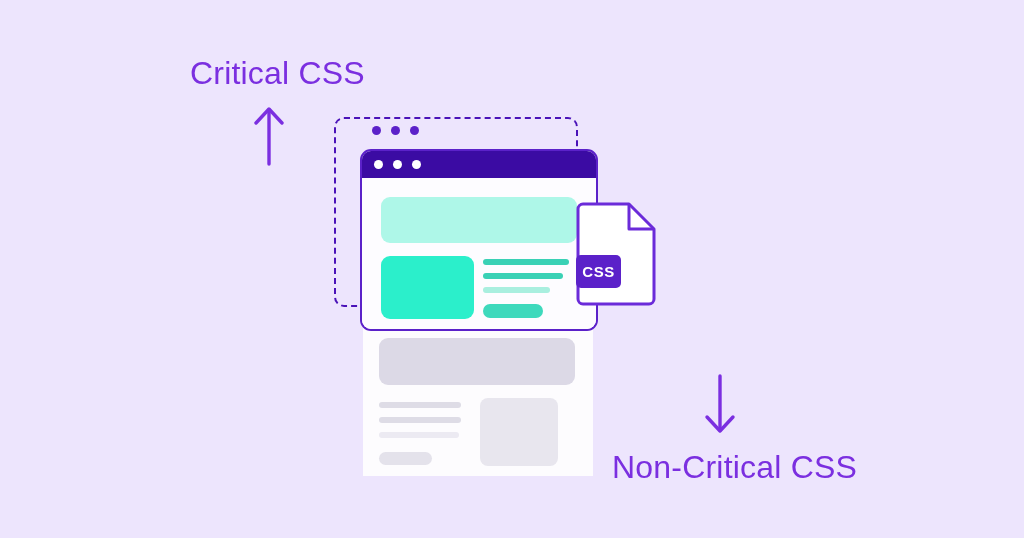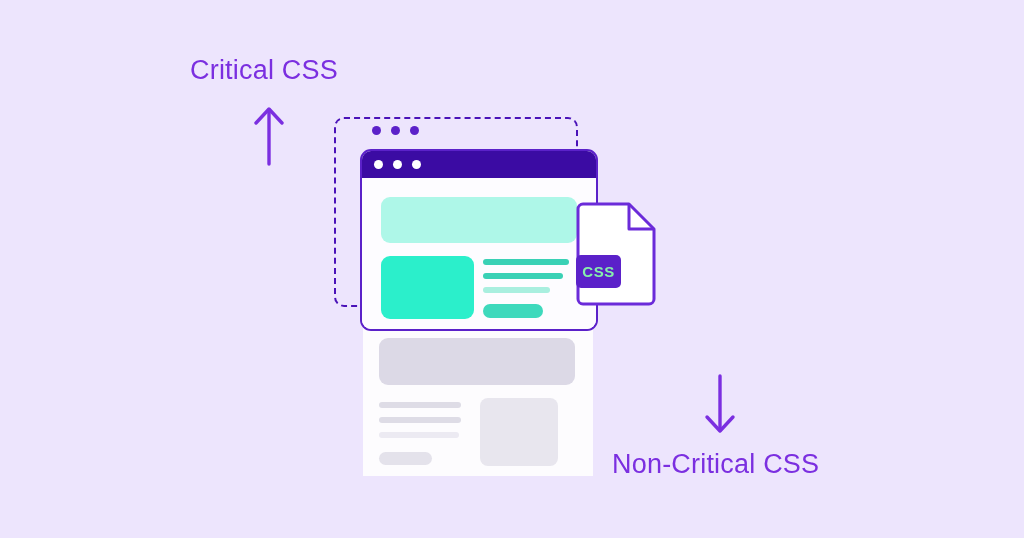--- a/index.html
+++ b/index.html
@@ -20,21 +20,21 @@
     width: 1024px;
     height: 538px;
     background: #ede5fd;
   }
 
   
   .label {
     position: absolute;
     color: #7b2fe0;
     font-family: "Liberation Sans", sans-serif;
-    font-size: 27px;
+    font-size: 32px;
     font-weight: 400;
     letter-spacing: 0.2px;
     white-space: nowrap;
   }
   #label-critical { left: 190px; top: 55px; }
   #label-noncritical { left: 612px; top: 441px; margin-top: 8px; }
 
   
   .arrow {
     position: absolute;
@@ -209,21 +209,21 @@
     height: 106px;
   }
   #css-label {
     position: absolute;
     left: 576px;
     top: 255px;
     width: 45px;
     height: 33px;
     background: #5b21c9;
     border-radius: 5px;
-    color: #86efac;
+    color: #ffffff;
     font-family: "Liberation Sans", sans-serif;
     font-size: 15px;
     font-weight: bold;
     letter-spacing: 0.5px;
     display: flex;
     align-items: center;
     justify-content: center;
   }
 </style>
 </head>

